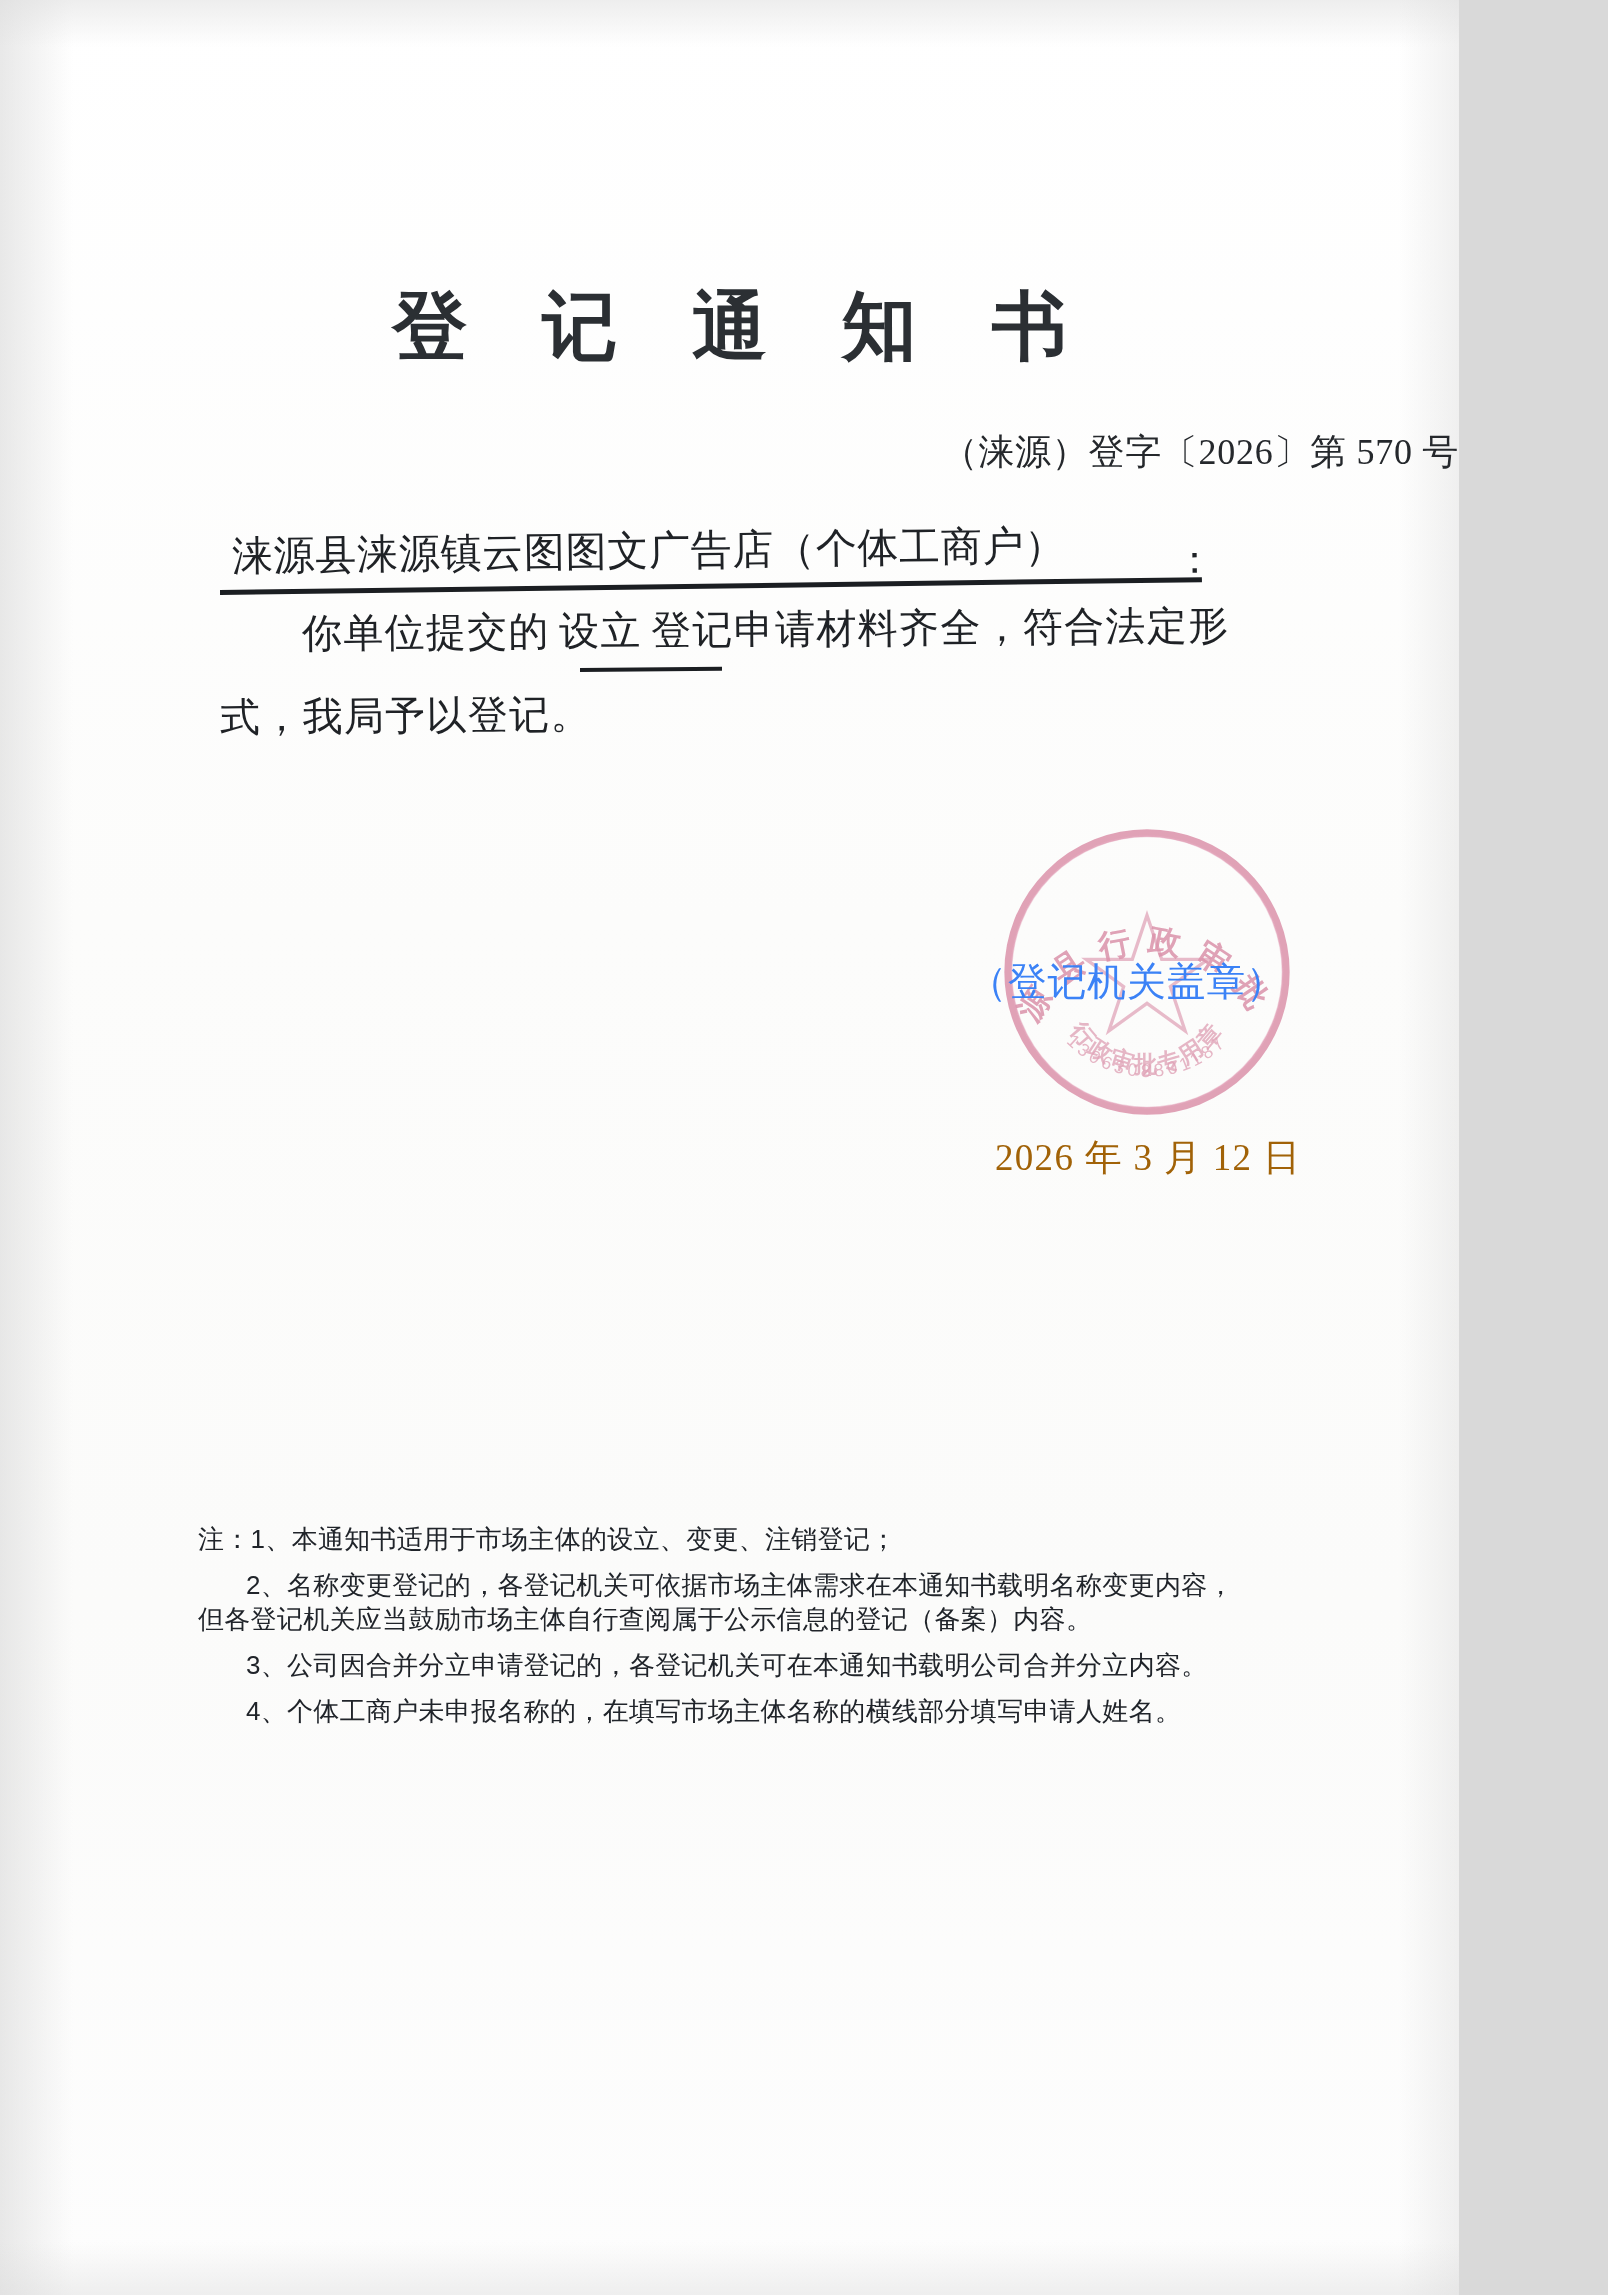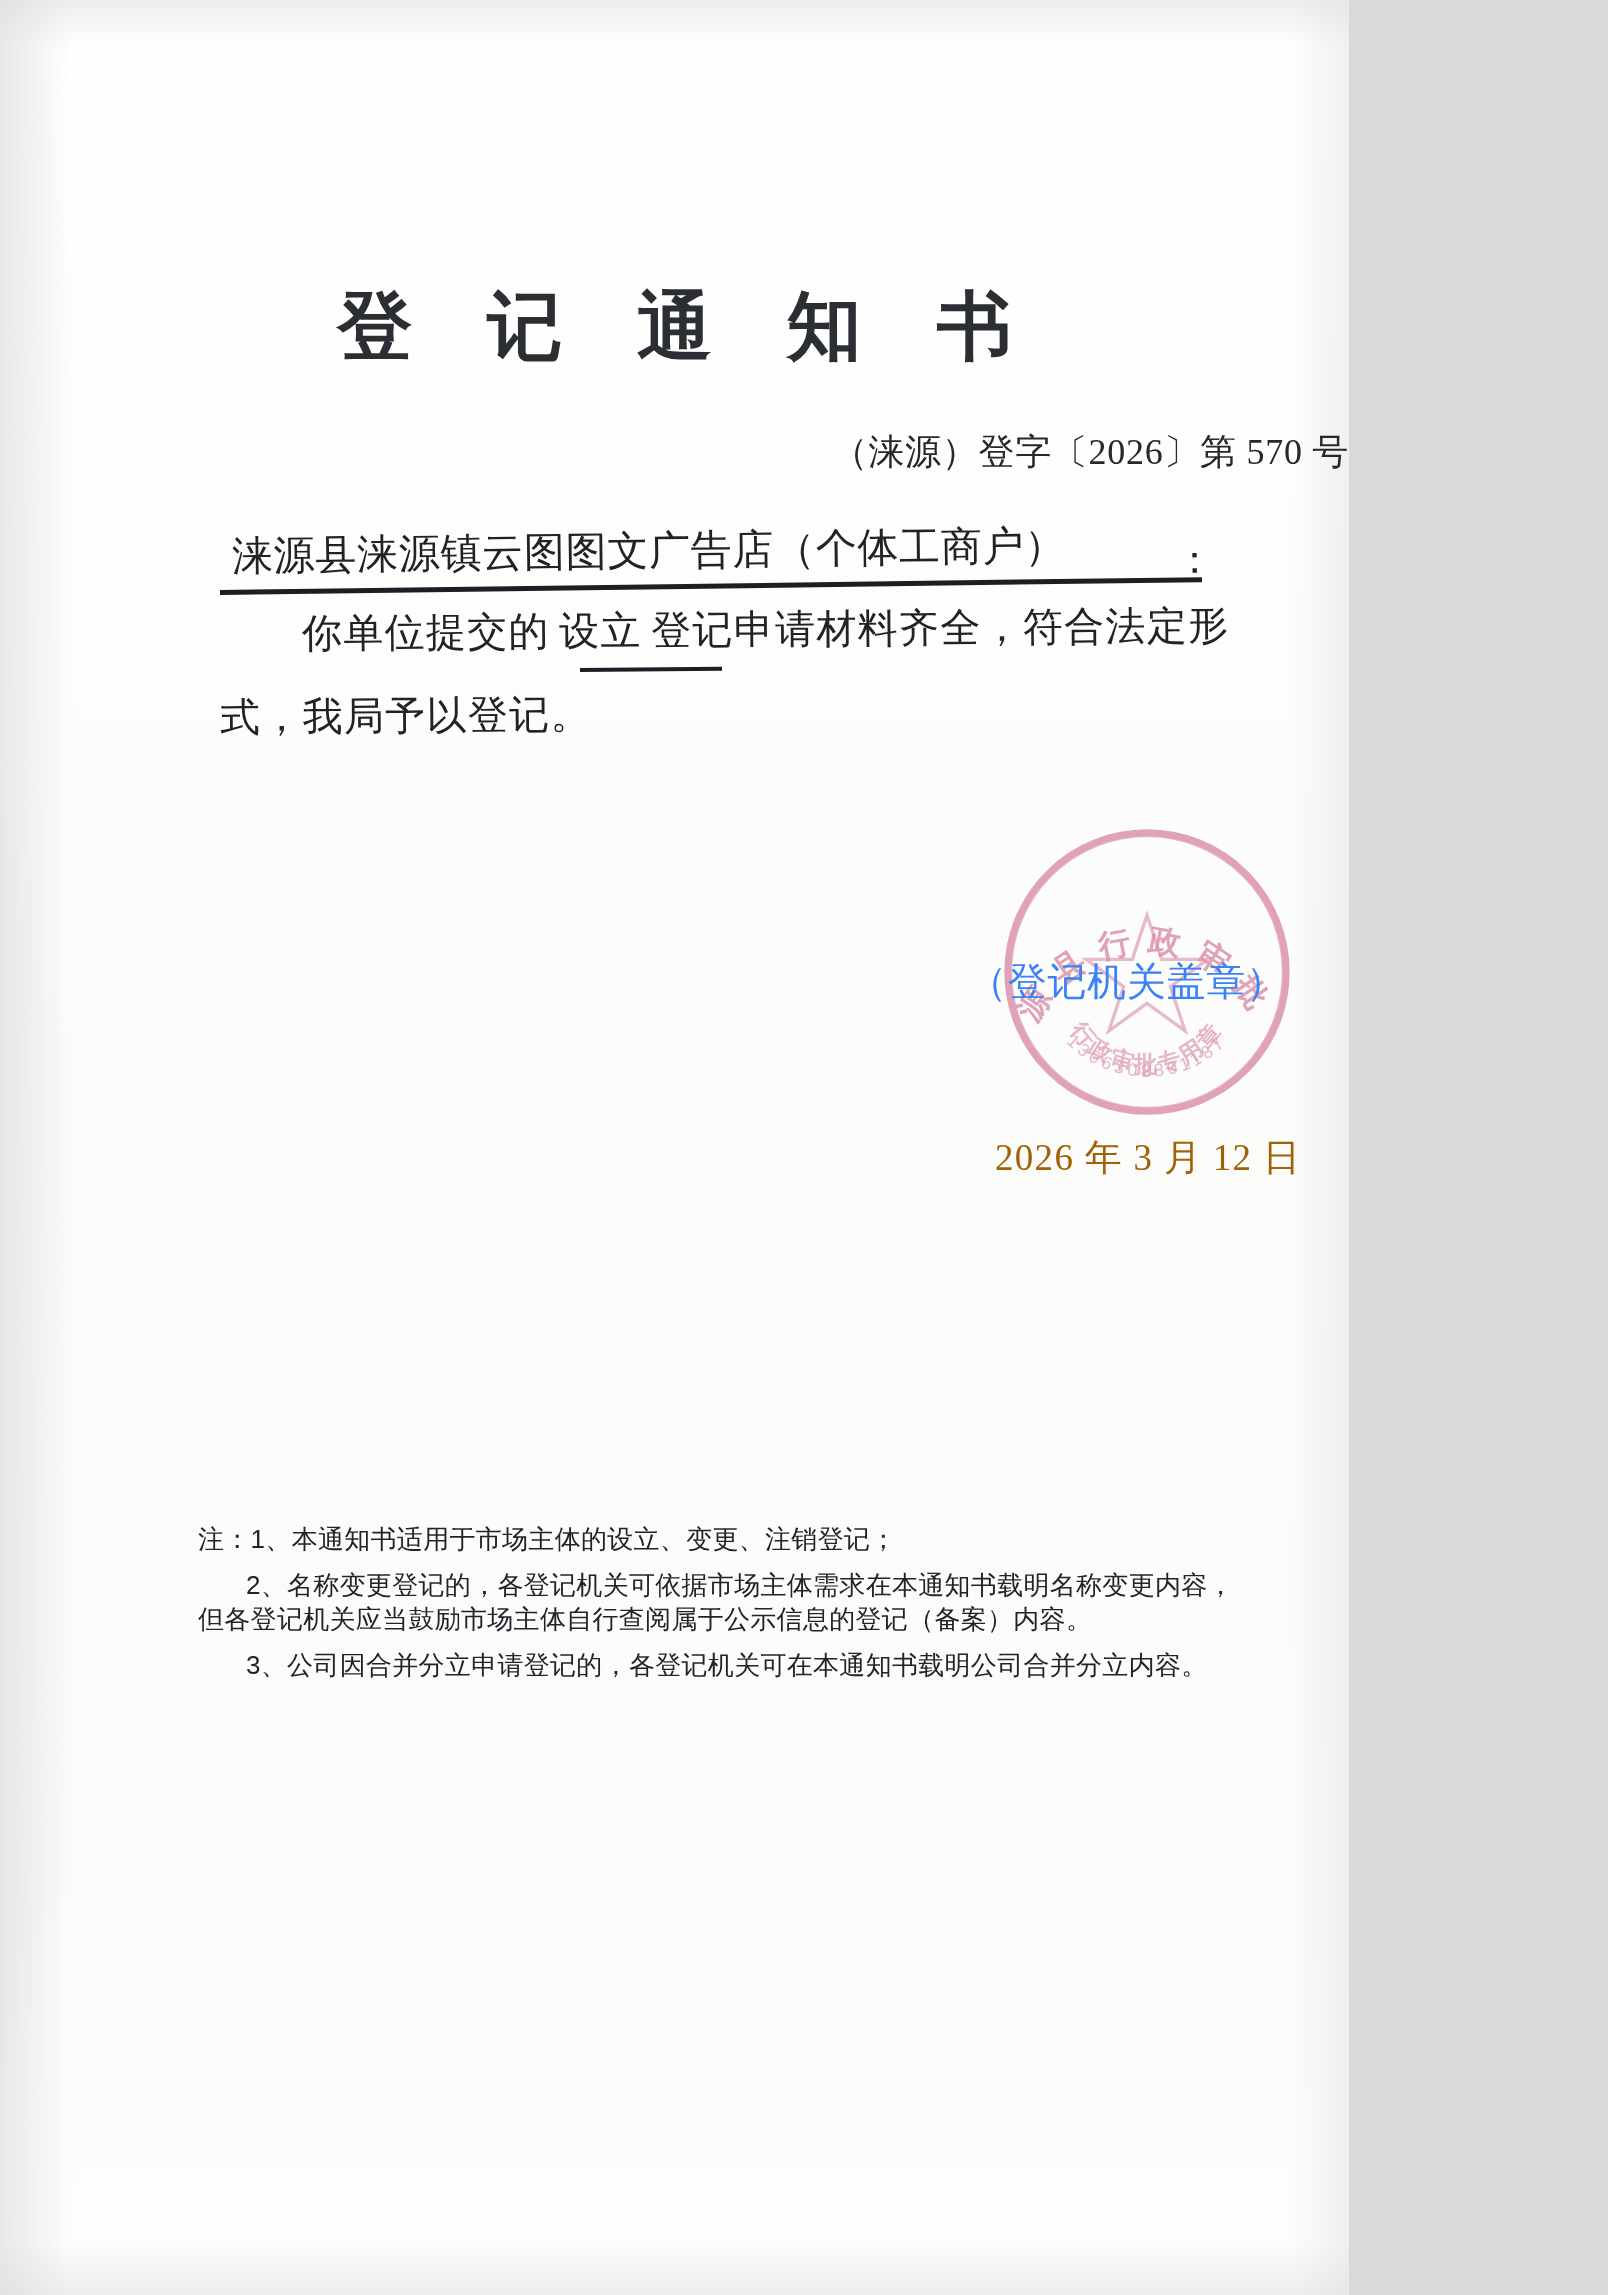--- a/index.html
+++ b/index.html
@@ -6,21 +6,21 @@
     margin: 0;
     padding: 0;
     background: #d9d9d9;
   }
   body {
     font-family: "Liberation Serif", "DejaVu Serif", serif;
   }
 
   .page {
     position: relative;
-    width: 1349px;
+    width: 1459px;
     height: 2295px;
     background: #fdfdfd;
     overflow: hidden;
     box-sizing: border-box;
   }
 
   
   .paper-tone {
     position: absolute;
     inset: 0;
@@ -272,16 +272,17 @@
 
   <div class="doc-date">2026 年 3 月 12 日</div>
 
   <div class="notes">
     <div class="note-line">
       <span>注：</span><span>1、本通知书适用于市场主体的设立、变更、注销登记；</span>
     </div>
     <div class="note-line indent tight">2、名称变更登记的，各登记机关可依据市场主体需求在本通知书载明名称变更内容，</div>
     <div class="note-line hang">但各登记机关应当鼓励市场主体自行查阅属于公示信息的登记（备案）内容。</div>
     <div class="note-line indent">3、公司因合并分立申请登记的，各登记机关可在本通知书载明公司合并分立内容。</div>
+    <div class="note-line indent">4、个体工商户未申报名称的，在填写市场主体名称的横线部分填写申请人姓名。</div>
   </div>
 
 </div>
 
 
 </body></html>

